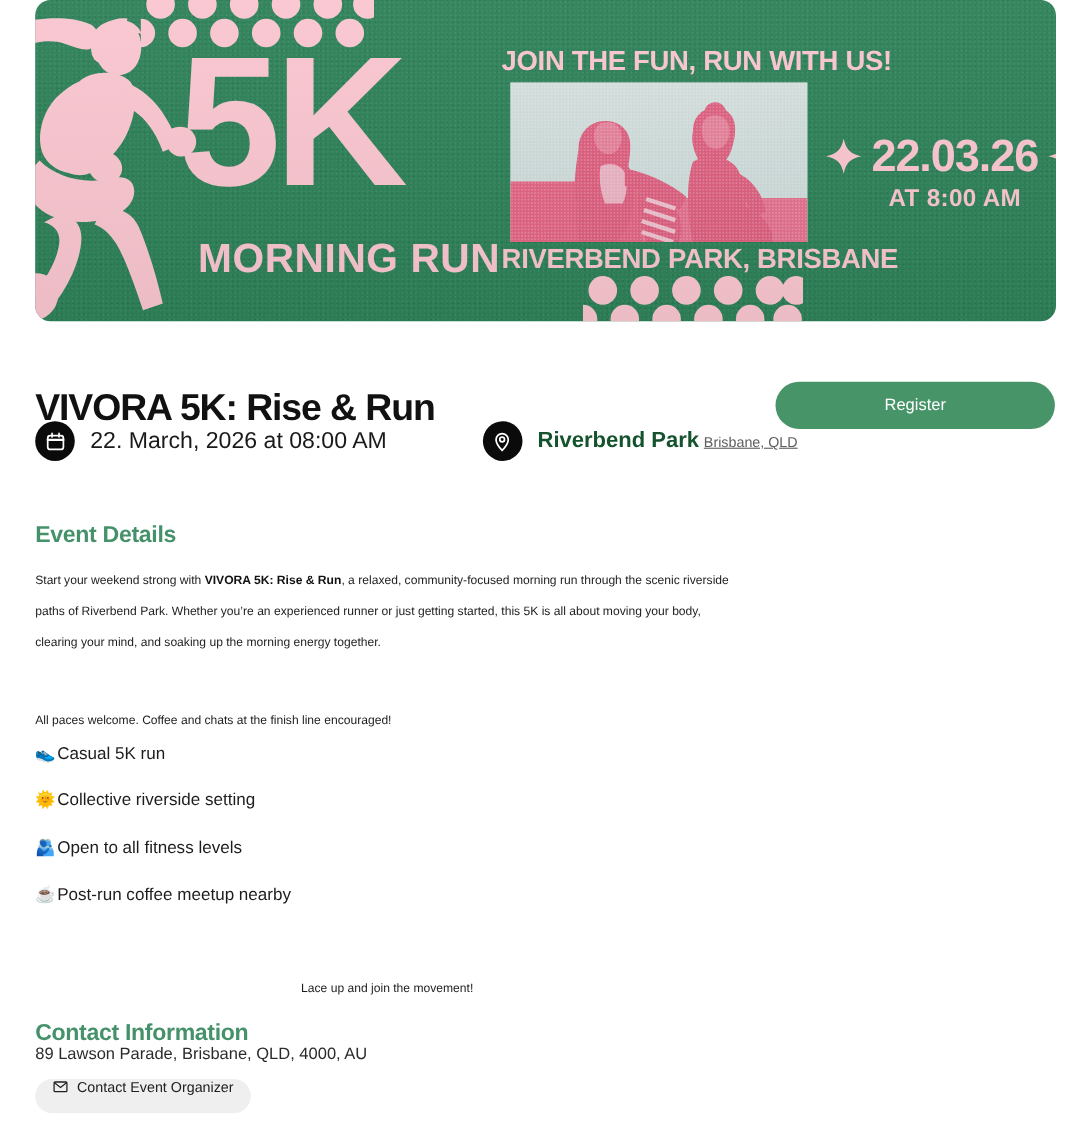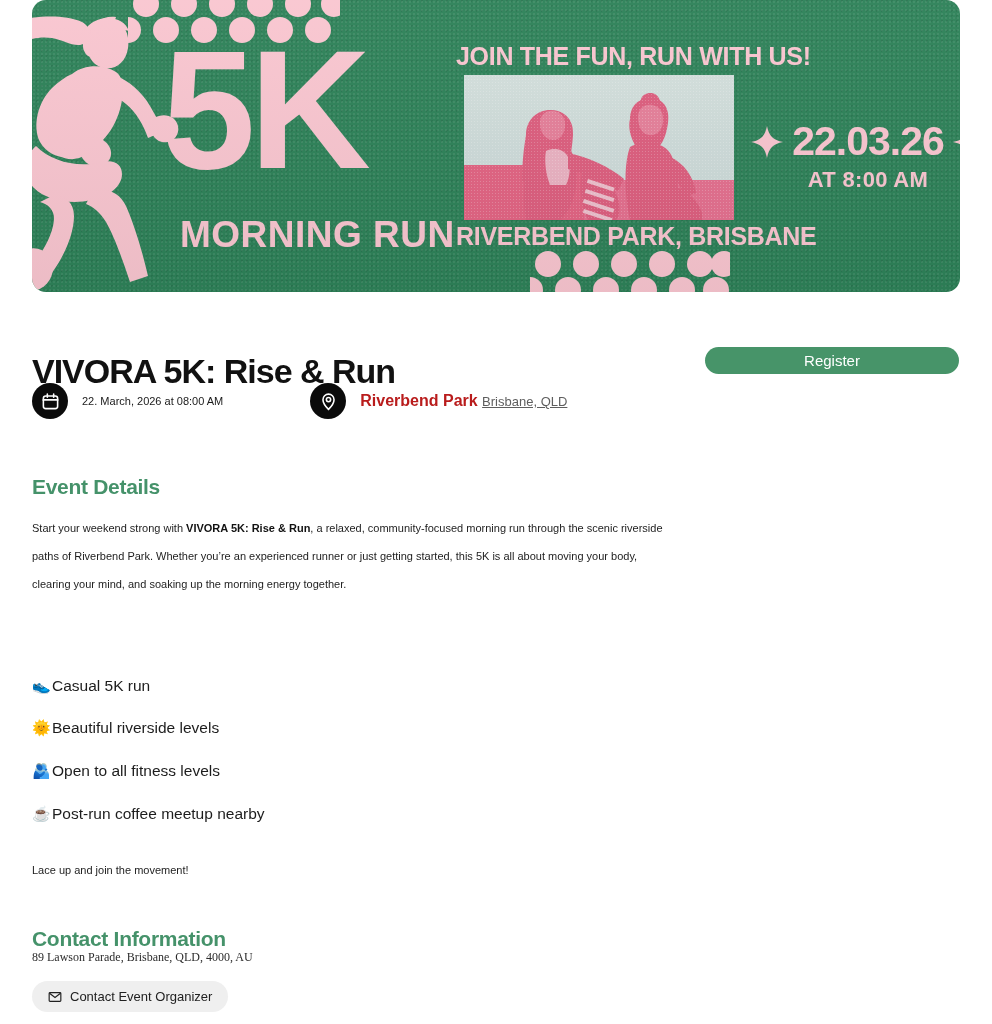--- a/index.html
+++ b/index.html
@@ -104,29 +104,29 @@
     position: absolute; left: 32px; top: 329px;
     font-weight: 700; font-size: 34px; letter-spacing: -1px;
     color: #111;
   }
   .meta { position: absolute; left: 32px; top: 383px; display:flex; align-items:flex-start; }
   .meta-group { display:flex; align-items:center; }
   .circ-icon {
     width: 36px; height: 36px; border-radius: 50%;
     background: #0b0b0b; display:flex; align-items:center; justify-content:center; flex:0 0 auto;
   }
-  .meta-date-text { margin-left: 14px; font-size: 11px; color:#1a1a1a; }
+  .meta-date-text { margin-left: 14px; font-size: 21px; color:#1a1a1a; }
   .meta-gap { width: 87px; }
   .loc-text { margin-left: 14px; }
-  .loc-name { font-size: 16px; font-weight: 700; color:#b91c1c; line-height: 19px; }
+  .loc-name { font-size: 20px; font-weight: 700; color:#14532d; line-height: 19px; }
   .loc-sub { font-size: 13px; color:#5e5e5e; line-height: 18px; margin-top: 1px; text-decoration: underline; }
 
   .register {
     position: absolute; left: 705px; top: 347px;
-    width: 254px; height: 27px;
+    width: 254px; height: 43px;
     border-radius: 23px;
     background: #479469;
     border: none;
     color: #fff;
     font-family: "Liberation Sans", sans-serif;
     font-size: 15px;
     cursor: pointer;
     display:flex; align-items:center; justify-content:center;
   }
 
@@ -149,30 +149,30 @@
   .feature {
     position:absolute; left: 32px; width: 600px;
     font-size: 15.5px; line-height: 22px; color:#1d1d1d;
     display:flex; align-items:center;
   }
   .feature .emj { width: 20px; font-size: 15px; display:inline-block; }
   #feat0 { top: 675px; }
   #feat1 { top: 717px; }
   #feat2 { top: 760px; }
   #feat3 { top: 803px; }
-  #para3 { top: 845px; }
+  #para3 { top: 874px; text-align: center; }
 
   .contact-address {
     position:absolute; left:32px; top: 950px;
-    font-size: 12px; color:#2b2b2b;font-family:Liberation Serif, serif;
+    font-size: 15px; color:#2b2b2b;
   }
   .pill-row { position:absolute; left:32px; top: 981px; display:flex; gap: 14px; }
   .pill {
     height: 31px; border-radius: 16px; background:#efefef;
-    display:flex; align-items:center; gap: 8px;
+    display:flex; gap: 8px;
     padding: 0 16px;
     font-size: 13px; color:#212121;
     border:none; cursor:pointer;
     font-family: "Liberation Sans", sans-serif;
   }
   .pill svg { display:block; }
 </style>
 </head>
 <body>
 
@@ -340,28 +340,29 @@
   </div>
 
   <button class="register">Register</button>
 
   <h2 class="section-head" id="event-details-head">Event Details</h2>
 
   <p class="body-copy" id="para1">
     <span>Start your weekend strong with </span><span class="bold">VIVORA 5K: Rise &amp; Run</span><span>, a relaxed, community-focused morning run through the scenic riverside paths of Riverbend Park. Whether you’re an experienced runner or just getting started, this 5K is all about moving your body, clearing your mind, and soaking up the morning energy together.</span>
   </p>
 
+  <p class="body-copy" id="para2">All paces welcome. Coffee and chats at the finish line encouraged!</p>
 
   <div class="feature" id="feat0">
     <span class="emj">👟</span>
     <span>Casual 5K run</span>
   </div>
   <div class="feature" id="feat1">
     <span class="emj">🌞</span>
-    <span>Beautiful riverside levels</span>
+    <span>Collective riverside setting</span>
   </div>
   <div class="feature" id="feat2">
     <span class="emj">🫂</span>
     <span>Open to all fitness levels</span>
   </div>
   <div class="feature" id="feat3">
     <span class="emj">☕</span>
     <span>Post-run coffee meetup nearby</span>
   </div>
 

